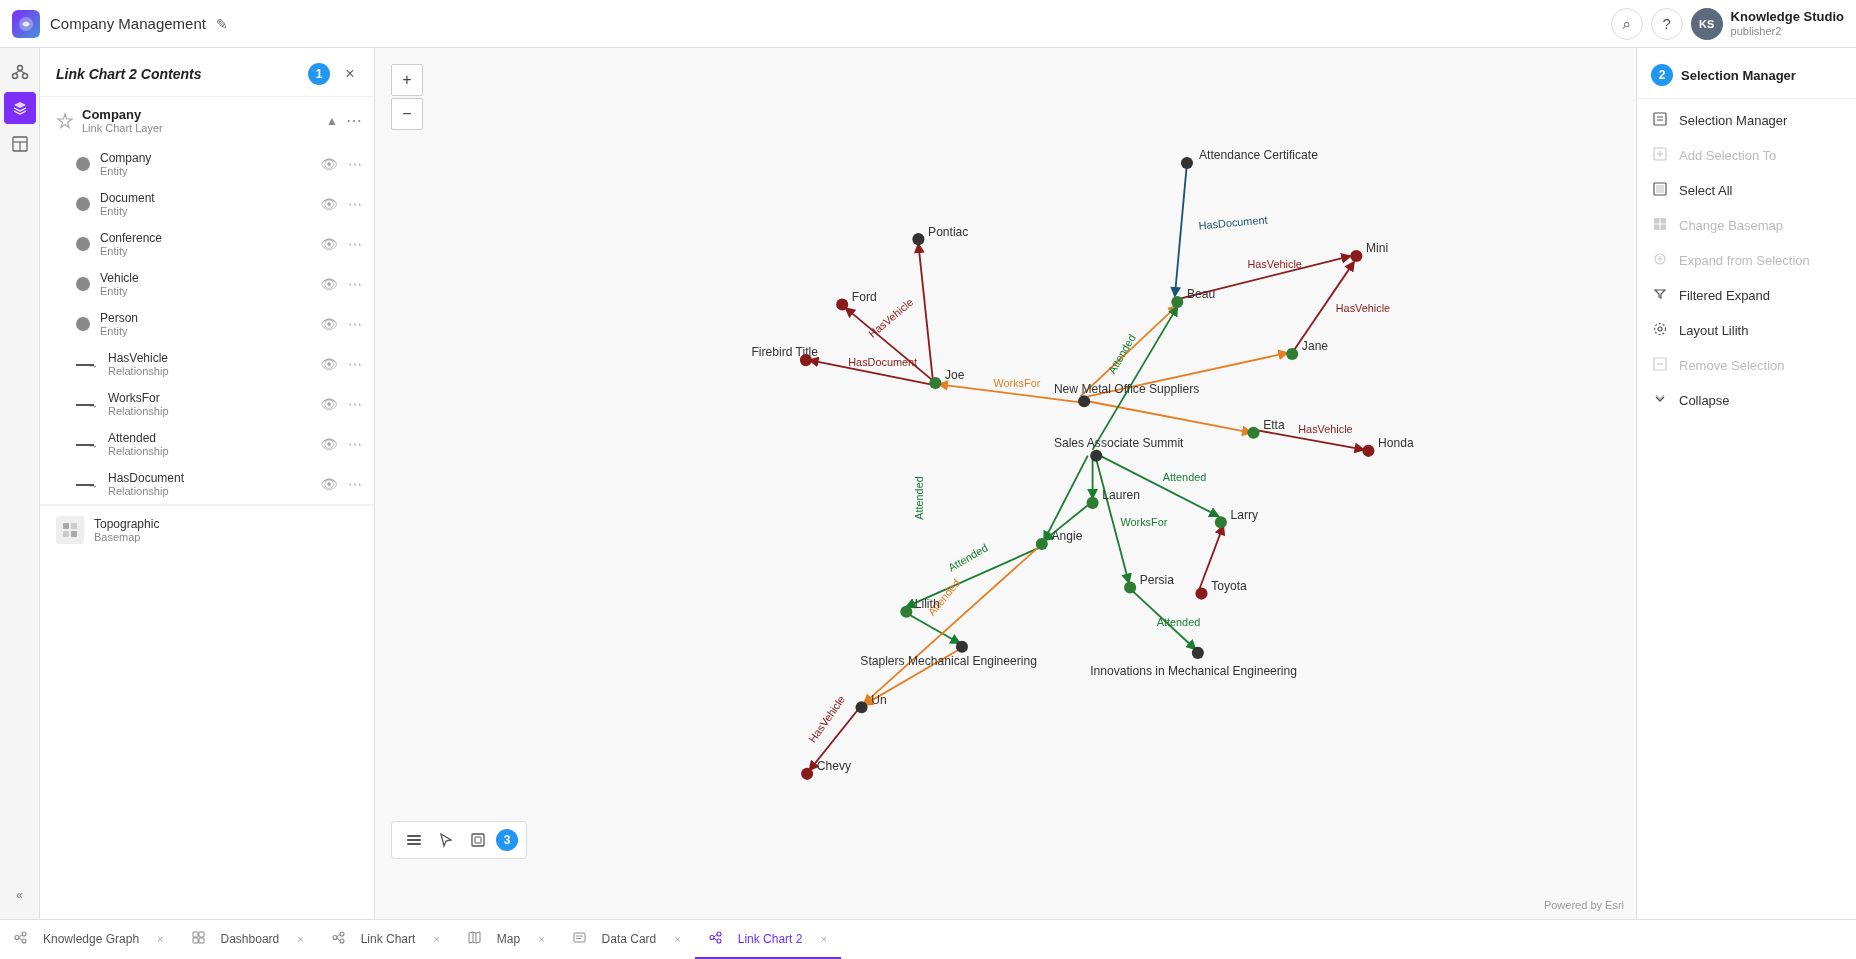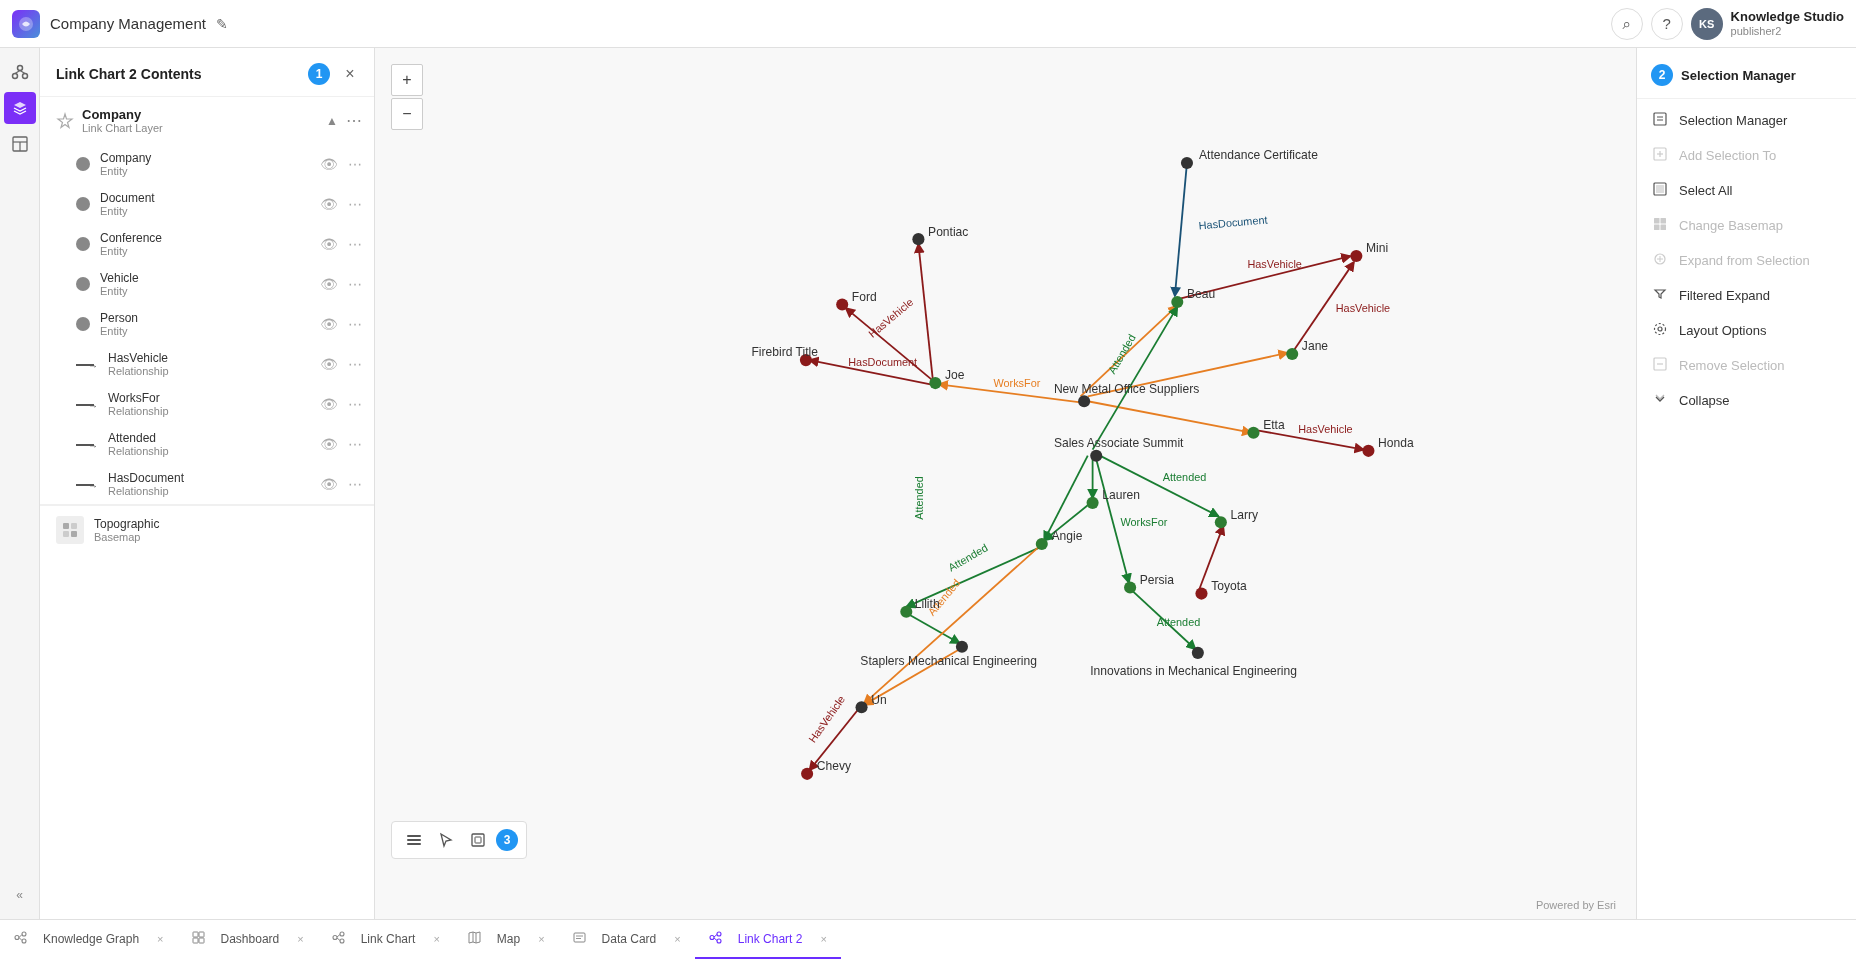--- a/index.html
+++ b/index.html
@@ -93,21 +93,21 @@
       flex-shrink: 0;
       overflow: hidden;
     }
     .sidebar-header {
       display: flex;
       align-items: center;
       padding: 14px 12px 10px 16px;
       border-bottom: 1px solid #f0f0f0;
     }
     .sidebar-header-title {
-      font-size: 14px; font-weight: 600; color: #222; flex: 1;
+      font-size: 14px; font-weight: 600; color: #222; flex: 1; font-style: italic;
     }
     .sidebar-badge {
       width: 22px; height: 22px;
       background: #2196f3;
       border-radius: 50%;
       color: white;
       font-size: 12px;
       font-weight: 700;
       display: flex; align-items: center; justify-content: center;
       margin-left: 6px;
@@ -241,21 +241,21 @@
       border-radius: 50%;
       color: white;
       font-size: 12px;
       font-weight: 700;
       display: flex; align-items: center; justify-content: center;
     }
 
     
     .esri-credit {
       position: absolute;
-      bottom: 8px; right: 20px;
+      bottom: 8px; right: 12px;
       font-size: 11px; color: #999;
     }
 
     
     .right-panel {
       width: 220px;
       background: #fff;
       border-left: 1px solid #e0e0e0;
       flex-shrink: 0;
       display: flex;
@@ -772,21 +772,21 @@
     </span>
     <span>Filtered Expand</span>
   </div>
         <div class="menu-item">
     <span class="menu-item-icon">
       <svg width="14" height="14" viewBox="0 0 14 14" fill="none">
               <circle cx="7" cy="7" r="2" stroke="#555" stroke-width="1.2"></circle>
               <circle cx="7" cy="7" r="5.5" stroke="#555" stroke-width="1.2" stroke-dasharray="2 2"></circle>
             </svg>
     </span>
-    <span>Layout Options</span>
+    <span>Layout Lilith</span>
   </div>
         <div class="menu-item disabled">
     <span class="menu-item-icon">
       <svg width="14" height="14" viewBox="0 0 14 14" fill="none">
               <rect x="1" y="1" width="12" height="12" rx="1" stroke="#ccc" stroke-width="1.2"></rect>
               <line x1="4" y1="7" x2="10" y2="7" stroke="#ccc" stroke-width="1.2"></line>
             </svg>
     </span>
     <span>Remove Selection</span>
   </div>

